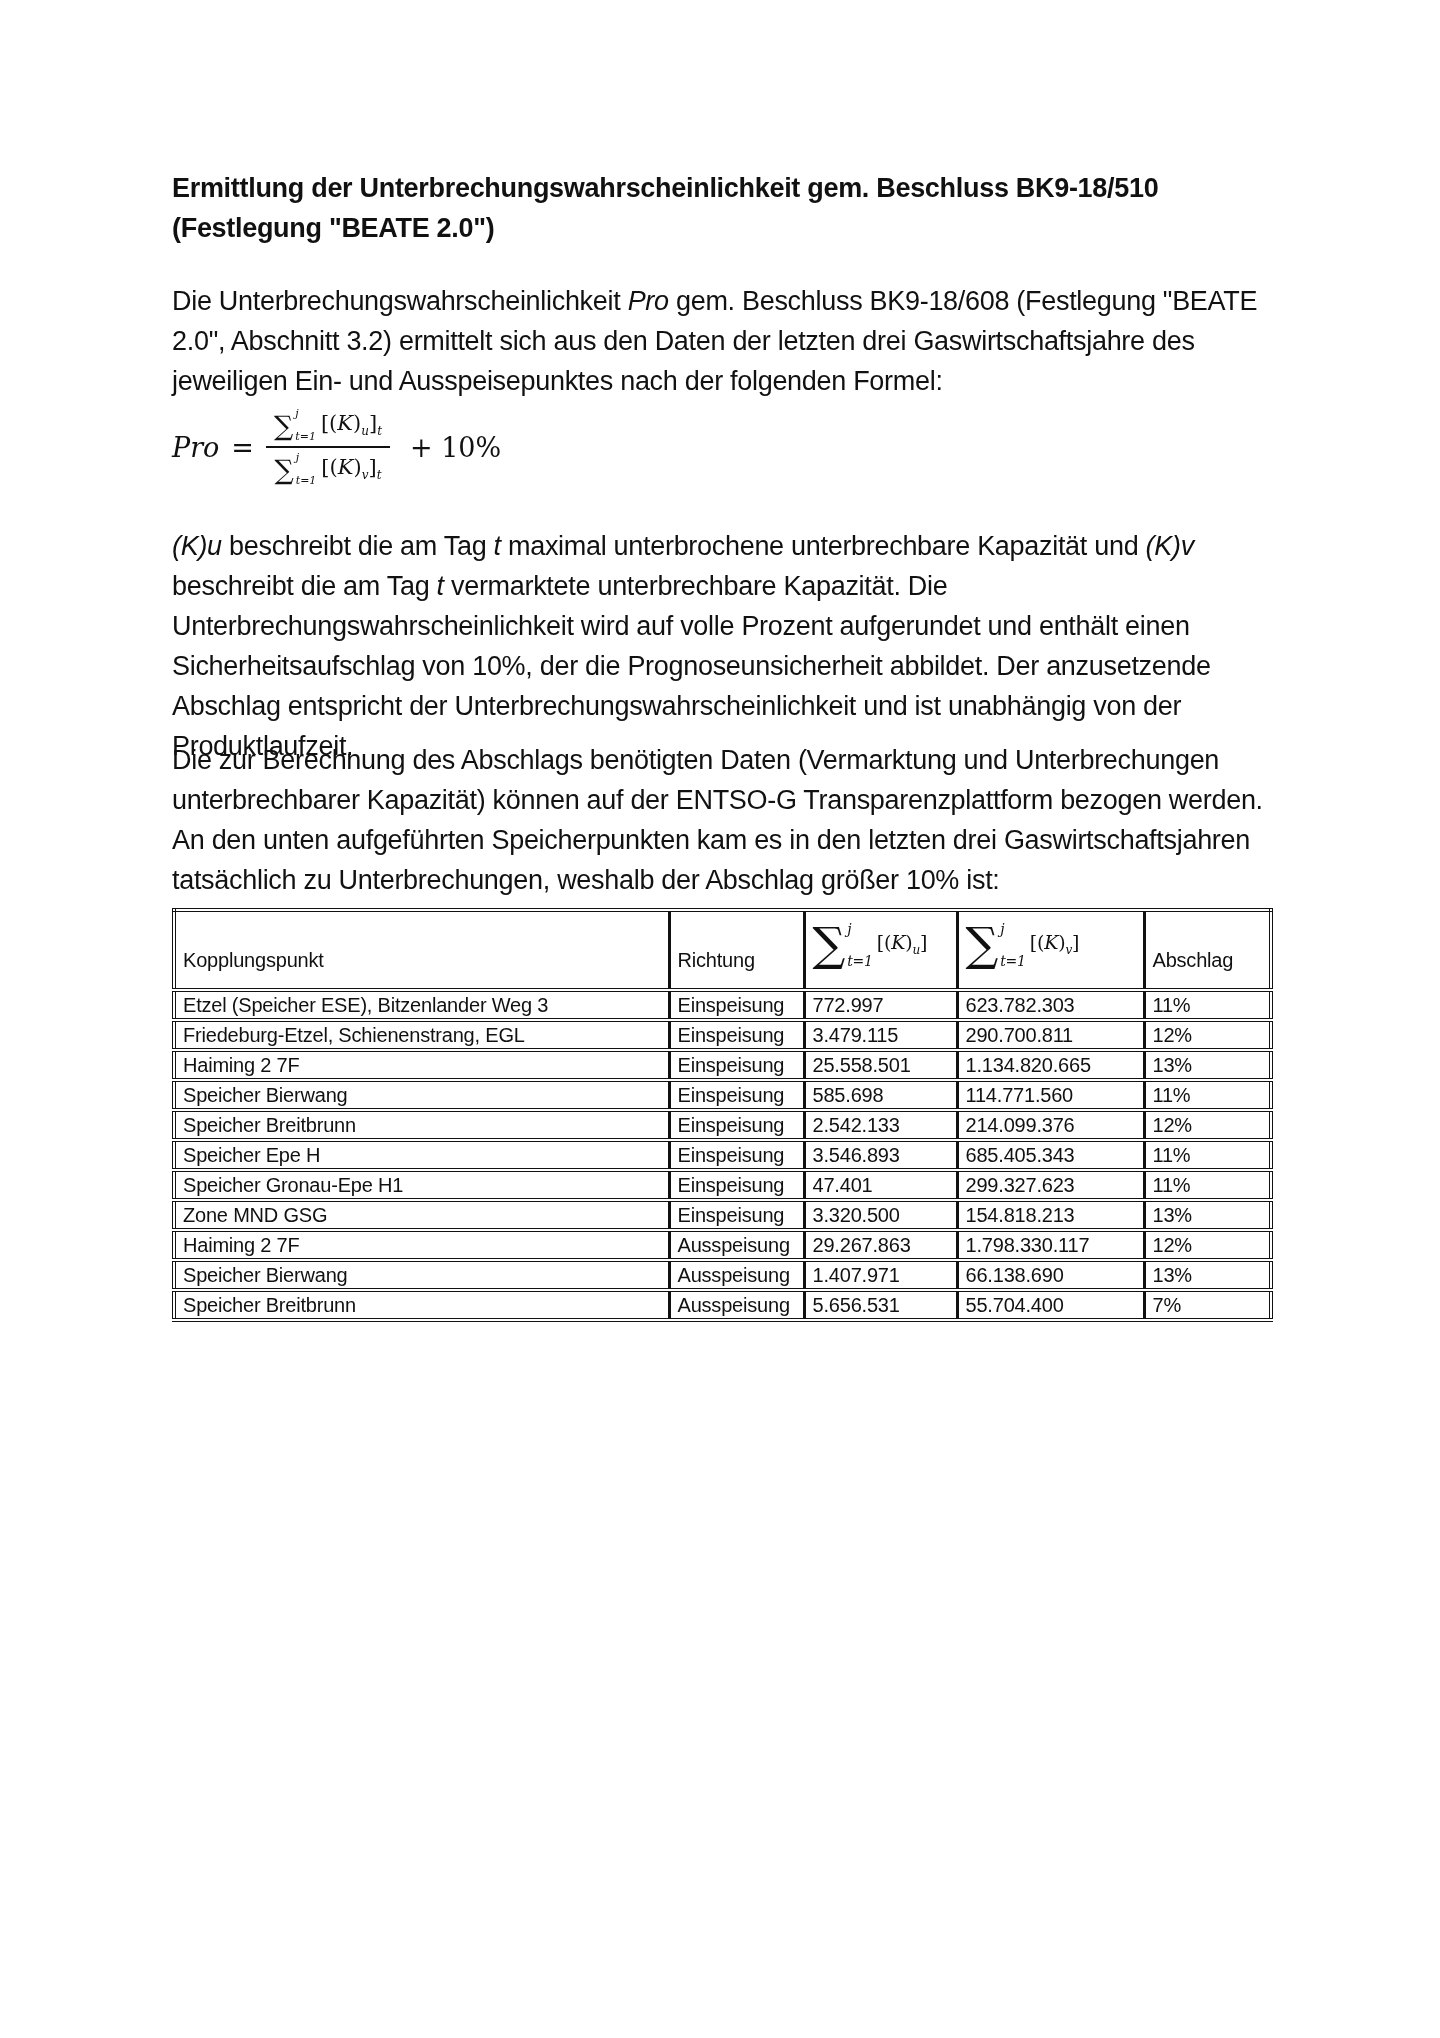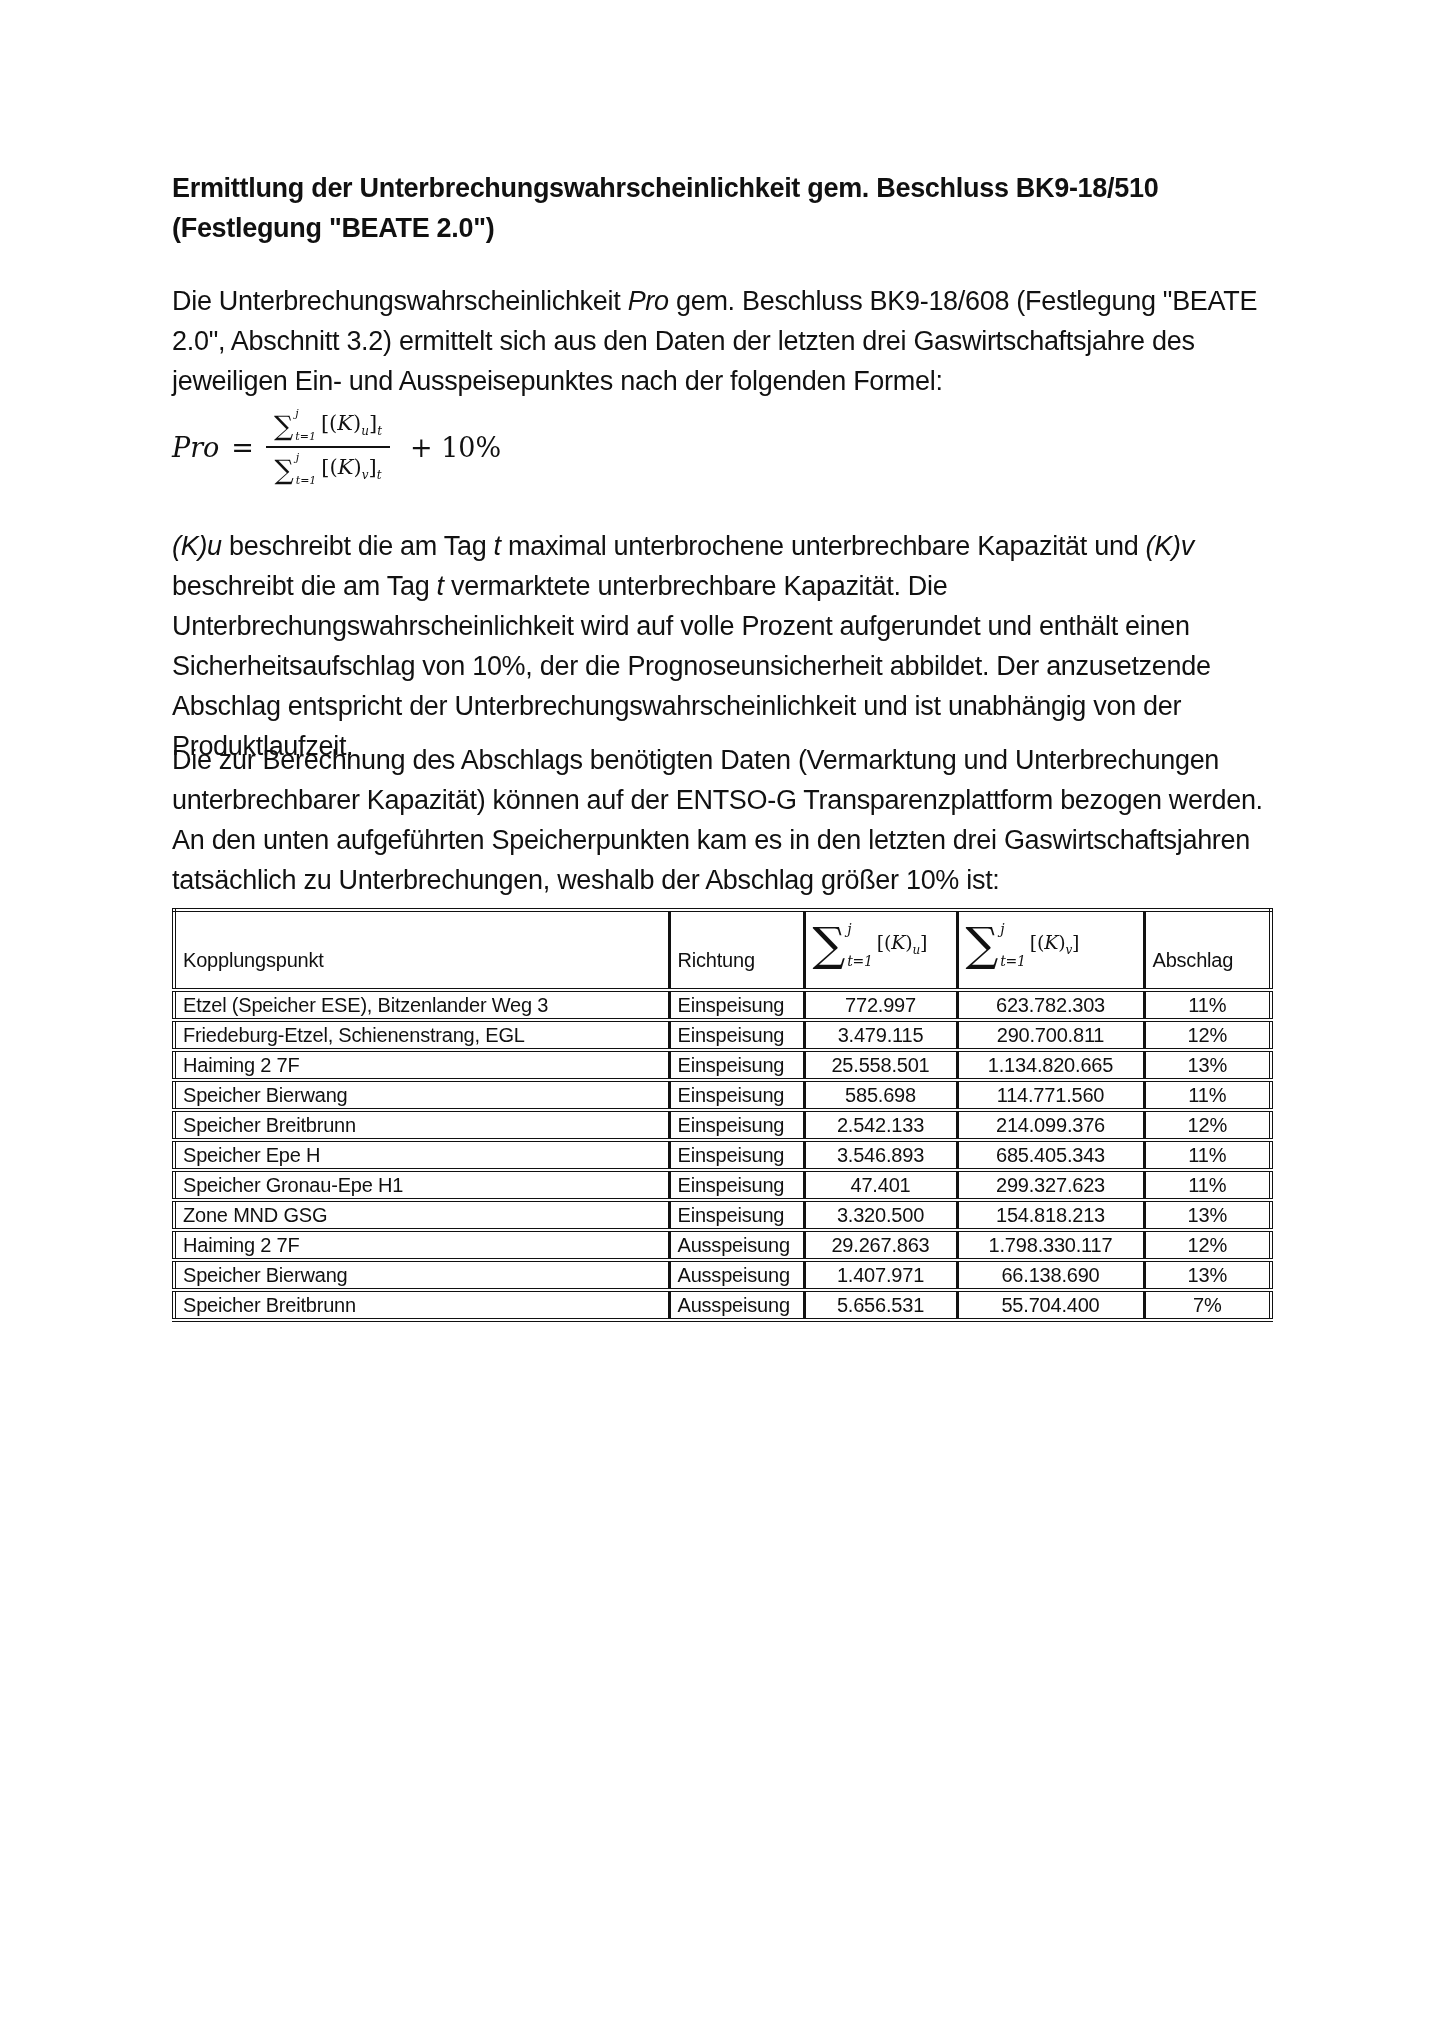--- a/index.html
+++ b/index.html
@@ -44,21 +44,21 @@
   table { border-collapse:collapse; table-layout:fixed; width:1097px; border:4px double #111; }
   th, td {
     border-bottom:4px double #111; border-left:3px solid #111;
     font-size:20px; font-weight:400; color:#111;
     padding:0 7px; height:30px; white-space:nowrap; overflow:hidden;
     text-align:left; vertical-align:middle; letter-spacing:-0.2px;
   }
   th:first-child, td:first-child { border-left:none; }
   thead th { height:78px; vertical-align:bottom; padding-bottom:16px; }
   thead th.hsum { vertical-align:top; padding-top:4px; }
-  td.num { text-align:center; }
+  td.num { text-align:left; }
   .hsum .sum-wrap { display:flex; align-items:center; font-family:"DejaVu Serif", serif; }
   .hsum .sigma { font-size:46px; }
   .hsum .limits { height:56px; font-size:14px; padding:6px 0 4px 0; }
   .hsum .expr { font-size:19px; margin-left:4px; }
   .hsum .expr sub { font-size:12px; }
 </style>
 </head>
 <body>
 
 <div class="content">

